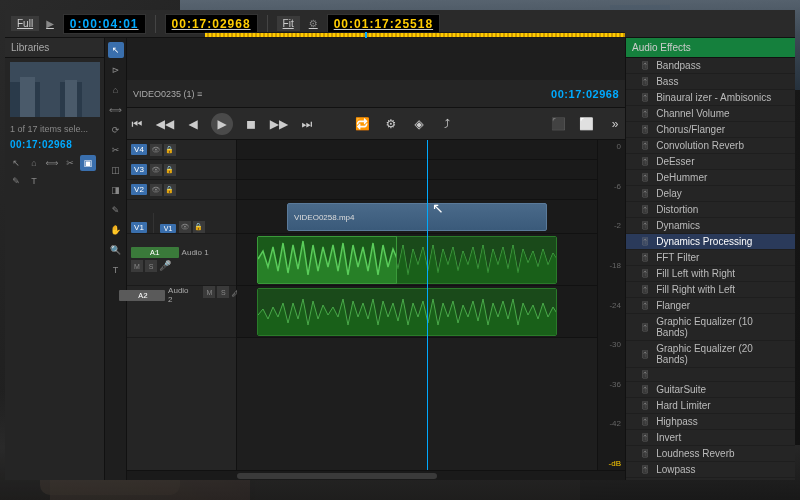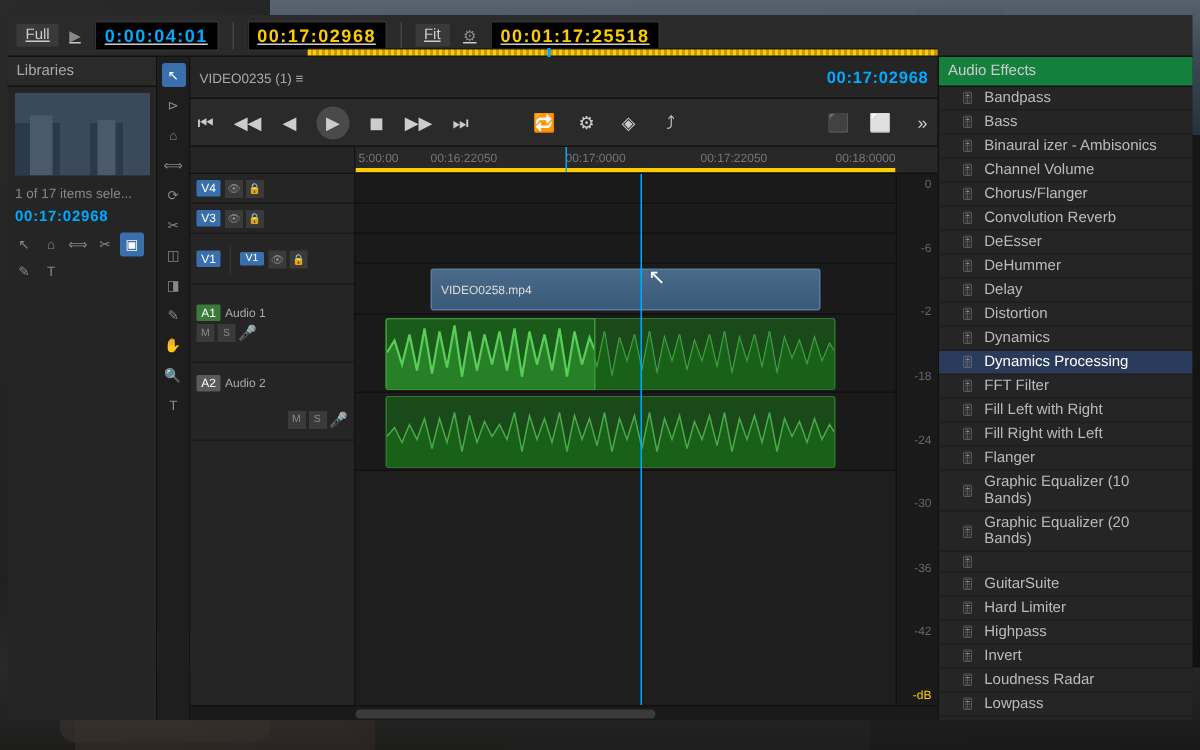--- a/index.html
+++ b/index.html
@@ -173,20 +173,21 @@
     
     .source-monitor {
       height: 28px;
       background: #252525;
       border-bottom: 1px solid #111;
       display: flex;
       align-items: center;
       padding: 0 6px;
       gap: 4px;
       font-size: 10px;
+      margin-top: 42px;
     }
 
     .timecode-small {
       color: #00aaff;
       font-size: 11px;
       font-weight: bold;
       letter-spacing: 0.5px;
     }
 
     
@@ -368,24 +369,25 @@
       font-size: 8px;
       padding: 1px 3px;
       border-radius: 1px;
       min-width: 16px;
       text-align: center;
     }
     .a-label {
       background: #5a5a5a;
       color: #fff;
       font-size: 8px;
-      padding: 1px 3px;
+      padding: 1px 19px;
       border-radius: 1px;
       min-width: 16px;
       text-align: center;
+      font-family: Liberation Mono, monospace;
     }
     .a-label.active {
       background: #3a7a3a;
     }
 
     
     .timeline-scrollbar {
       height: 10px;
       background: #1a1a1a;
       border-top: 1px solid #111;
@@ -526,56 +528,49 @@
         <span class="play-btn">🔁</span>
         <span class="play-btn">⚙</span>
         <span class="play-btn">◈</span>
         <span class="play-btn">⤴</span>
         <span style="flex:1;"></span>
         <span class="play-btn">⬛</span>
         <span class="play-btn">⬜</span>
         <span class="play-btn">»</span>
       </div>
 
-      <div class="timeline-ruler">
-        <div style="position:absolute;left:0;width:110px;background:#252525;height:100%;border-right:1px solid #111;"></div>
-        <div style="position:absolute;left:110px;right:28px;height:100%;background:#282828;overflow:hidden;">
-          <div class="ruler-timecode" style="left:2px;">5:00:00</div>
-          <div class="ruler-timecode" style="left:50px;">00:16:22050</div>
-          <div class="ruler-timecode" style="left:140px;">00:17:0000</div>
-          <div class="ruler-timecode" style="left:230px;">00:17:22050</div>
-          <div class="ruler-timecode" style="left:320px;">00:18:0000</div>
-
-          <div style="position:absolute;left:0;right:0;top:14px;height:3px;background:linear-gradient(90deg,#ffcc00 0%,#ffcc00 100%);"></div>
-
-          <div style="position:absolute;left:140px;top:0;width:1px;height:100%;background:#00aaff;"></div>
-        </div>
-      </div>
 
       <div class="timeline-tracks">
         <div class="track-headers">
 
           <div class="track-header" style="height:20px;">
             <span class="v-label">V4</span>
             <div class="track-controls">
               <button class="track-ctrl-btn">👁</button>
               <button class="track-ctrl-btn">🔒</button>
             </div>
           </div>
 
           <div class="track-header" style="height:20px;">
             <span class="v-label">V3</span>
             <div class="track-controls">
               <button class="track-ctrl-btn">👁</button>
               <button class="track-ctrl-btn">🔒</button>
             </div>
           </div>
 
-
-          <div class="track-header" style="height:34px;">
+          <div class="track-header" style="height:20px;">
+            <span class="v-label">V2</span>
+            <div class="track-controls">
+              <button class="track-ctrl-btn">👁</button>
+              <button class="track-ctrl-btn">🔒</button>
+            </div>
+          </div>
+
+          <div class="track-header" style="height:34px;align-items:flex-end;">
             <span class="v-label">V1</span>
             <div style="width:1px;background:#333;height:20px;margin:0 3px;"></div>
             <span class="v-label" style="font-size:7px;">V1</span>
             <div class="track-controls">
               <button class="track-ctrl-btn">👁</button>
               <button class="track-ctrl-btn">🔒</button>
             </div>
           </div>
 
           <div class="track-header" style="height:52px;flex-direction:column;align-items:flex-start;justify-content:center;gap:2px;">
@@ -583,21 +578,21 @@
               <span class="a-label active">A1</span>
               <span style="font-size:8px;color:#aaa;">Audio 1</span>
             </div>
             <div style="display:flex;gap:2px;">
               <button class="track-ctrl-btn" style="font-size:7px;">M</button>
               <button class="track-ctrl-btn" style="font-size:7px;">S</button>
               <span style="font-size:10px;color:#888;">🎤</span>
             </div>
           </div>
 
-          <div class="track-header" style="height:52px;flex-direction:column;align-items:flex-end;justify-content:center;gap:13px;">
+          <div class="track-header" style="height:52px;flex-direction:row;align-items:flex-start;justify-content:center;gap:13px;">
             <div style="display:flex;align-items:center;gap:3px;width:100%;">
               <span class="a-label">A2</span>
               <span style="font-size:8px;color:#aaa;">Audio 2</span>
             </div>
             <div style="display:flex;gap:2px;">
               <button class="track-ctrl-btn" style="font-size:7px;">M</button>
               <button class="track-ctrl-btn" style="font-size:7px;">S</button>
               <span style="font-size:10px;color:#888;">🎤</span>
             </div>
           </div>
@@ -763,21 +758,21 @@
           <div class="effect-item">
             <span style="font-size: 8px; color: rgb(136, 136, 136); margin-right: 2px;">🎚</span>
             <span>Highpass</span>
           </div>
           <div class="effect-item">
             <span style="font-size: 8px; color: rgb(136, 136, 136); margin-right: 2px;">🎚</span>
             <span>Invert</span>
           </div>
           <div class="effect-item">
             <span style="font-size: 8px; color: rgb(136, 136, 136); margin-right: 2px;">🎚</span>
-            <span>Loudness Radar</span>
+            <span>Loudness Reverb</span>
           </div>
           <div class="effect-item">
             <span style="font-size: 8px; color: rgb(136, 136, 136); margin-right: 2px;">🎚</span>
             <span>Lowpass</span>
           </div>
         </div>
     </div>
 
   </div>
 </div>

